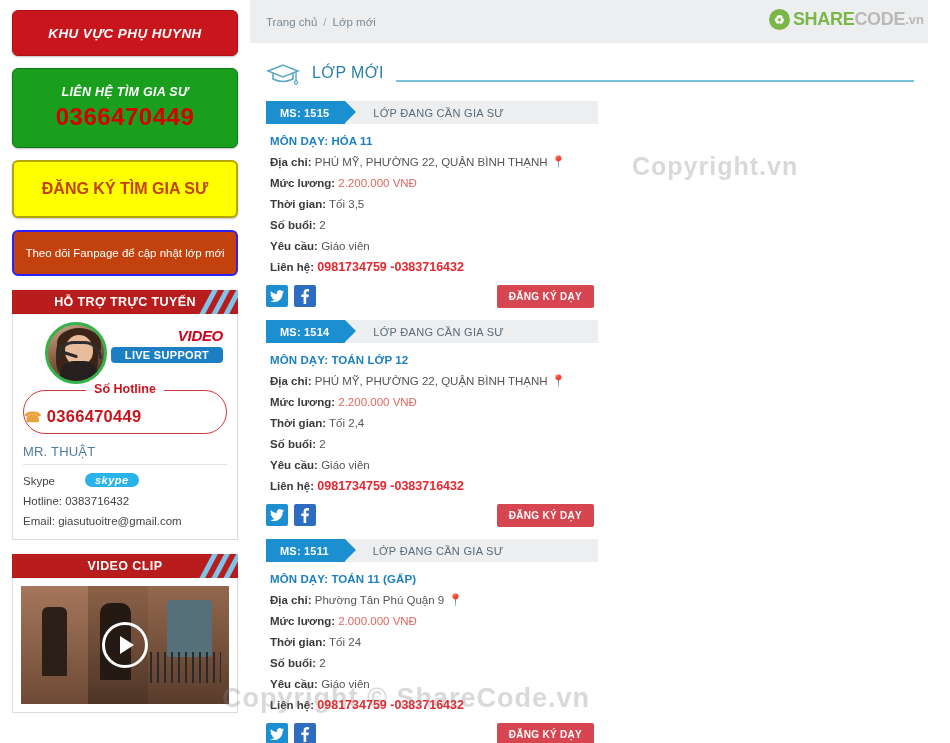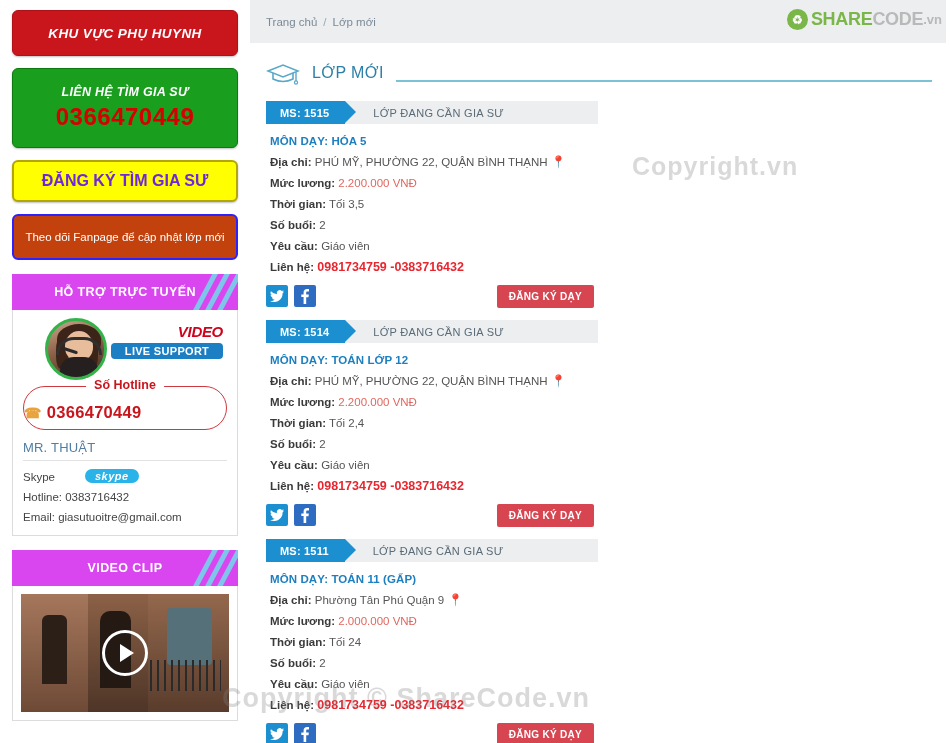--- a/index.html
+++ b/index.html
@@ -29,36 +29,36 @@
     box-shadow: 0 1px 2px rgba(0,0,0,.25);
   }
   .promo-contact {
     height: 80px; margin-top: 12px;
     background: #1a9e1e; border: 1px solid #0c7a10;
     box-shadow: 0 1px 2px rgba(0,0,0,.25);
   }
   .promo-contact .l1 { color:#fff; font-size:12.5px; letter-spacing:.3px; }
   .promo-contact .l2 { color:#d60000; font-size:24px; font-style:normal; margin-top:4px; letter-spacing:.5px; }
   .promo-register {
-    height: 42px; margin-top: 12px;
+    height: 58px; margin-top: 12px;
     background: #ffff00; border: 2px solid #b3a600;
-    color: #6d28d9; font-size: 16px; font-style: normal;
+    color: #c2410c; font-size: 16px; font-style: normal;
     box-shadow: 0 1px 2px rgba(0,0,0,.25);
   }
   .promo-fanpage {
     height: 46px; margin-top: 12px;
     background: #c2410c; border: 2px solid #2e21ff;
     color: #fff; font-size: 11.5px; font-weight: normal; font-style: normal;
   }
 
   
   .widget { margin-top: 14px; }
   .widget-head {
     position: relative; overflow: hidden;
-    height: 36px; background: #d946ef; color: #fff;
+    height: 24px; background: #b91c1c; color: #fff;
     font-size: 12.5px; font-weight: bold;
     display: flex; align-items: center; justify-content: center;
     letter-spacing: .4px;
   }
   .widget-head .stripes { position:absolute; right:0; top:0; width:46px; height:100%; }
   .widget-head .stripes i {
     position:absolute; top:-12px; width:5px; height:60px;
     background:#7fc4ea; transform: rotate(28deg); display:block;
   }
   .widget-body {
@@ -133,21 +133,21 @@
   .video-thumb .w3 { position:absolute; right:8%; top:12%; width:22%; height:48%; background:#56707a; border-radius:4px; }
   .video-thumb .rail { position:absolute; right:4%; bottom:18%; width:34%; height:26%; background:repeating-linear-gradient(90deg,#2a2a2a 0 2px, transparent 2px 7px); }
   .play {
     position:absolute; left:50%; top:50%; transform:translate(-50%,-50%);
     width:46px; height:46px; border-radius:50%; border:3px solid #fff;
     display:flex; align-items:center; justify-content:center;
   }
   .play i { width:0;height:0;border-left:14px solid #fff;border-top:9px solid transparent;border-bottom:9px solid transparent; margin-left:4px; }
 
   
-  .main { flex: 1; min-width: 0; padding-right: 4px; }
+  .main { flex: 1; min-width: 0; padding-right: 22px; }
   .breadcrumb {
     height: 43px; background:#eceef0; display:flex; align-items:center;
     padding-left:16px; font-size:11.5px; color:#7b8a97; position:relative;
   }
   .breadcrumb a { color:#7b8a97; text-decoration:none; }
   .breadcrumb .sep { margin:0 6px; color:#9aa7b2; }
 
   .logo { position:absolute; right:4px; top:9px; display:flex; align-items:center; }
   .logo .mark {
     width:21px;height:21px;border-radius:50%;background:#7ab648;
@@ -341,21 +341,21 @@
     <div class="cards" id="cards">
         <div class="card">
           <div class="card-head">
             <div class="ms-tag">
               <span>MS:&nbsp;</span>
               <span>1515</span>
             </div>
             <span class="status">LỚP ĐANG CẦN GIA SƯ</span>
           </div>
           <div class="card-body">
-            <div class="row subject">MÔN DẠY: HÓA 5</div>
+            <div class="row subject">MÔN DẠY: HÓA 11</div>
             <div class="row"><b>Địa chỉ:</b> PHÚ MỸ, PHƯỜNG 22, QUẬN BÌNH THẠNH<span class="pin">📍</span></div>
             <div class="row"><b>Mức lương:</b> <span class="price">2.200.000 VNĐ</span></div>
             <div class="row"><b>Thời gian:</b> Tối 3,5</div>
             <div class="row"><b>Số buổi:</b> 2</div>
             <div class="row"><b>Yêu cầu:</b> Giáo viên</div>
             <div class="row contact"><b>Liên hệ:</b> <span class="num">0981734759 -0383716432</span></div>
           </div>
           <div class="card-foot">
             <span class="sicon tw">
               <svg width="14" height="12" viewBox="0 0 14 12">

